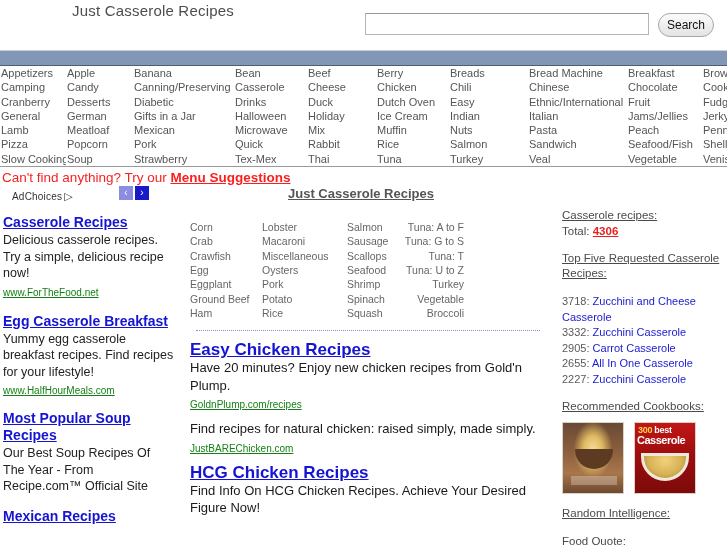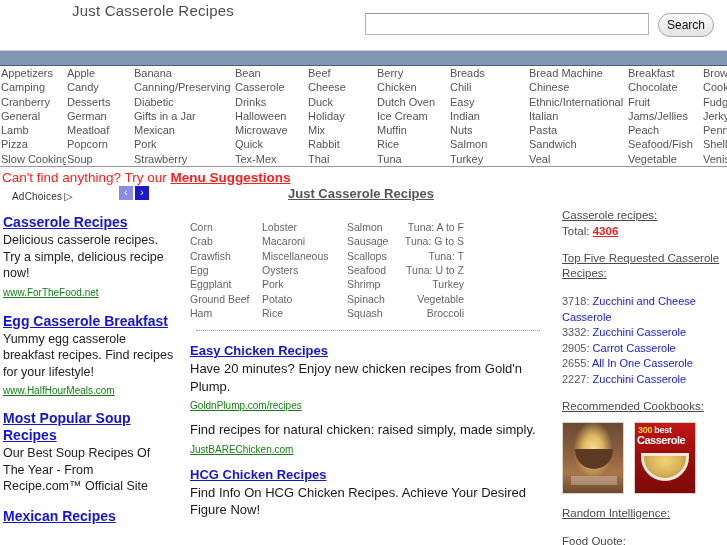--- a/index.html
+++ b/index.html
@@ -209,21 +209,21 @@
     border-top: 1px dotted #8e8ecb;
     margin: 10px 14px 10px 14px;
   }
 
   
   .mid-ads { padding-left: 8px; }
   .mid-ad { margin-bottom: 8px; }
   .mid-ad-title {
     display: inline-block;
     color: #1414d2;
-    font-size: 13px;
+    font-size: 17px;
     font-weight: bold;
     text-decoration: underline;
     line-height: 18px;
     cursor: pointer;
   }
   .mid-ad-desc {
     font-size: 13px;
     color: #1a1a1a;
     line-height: 17.5px;
   }

